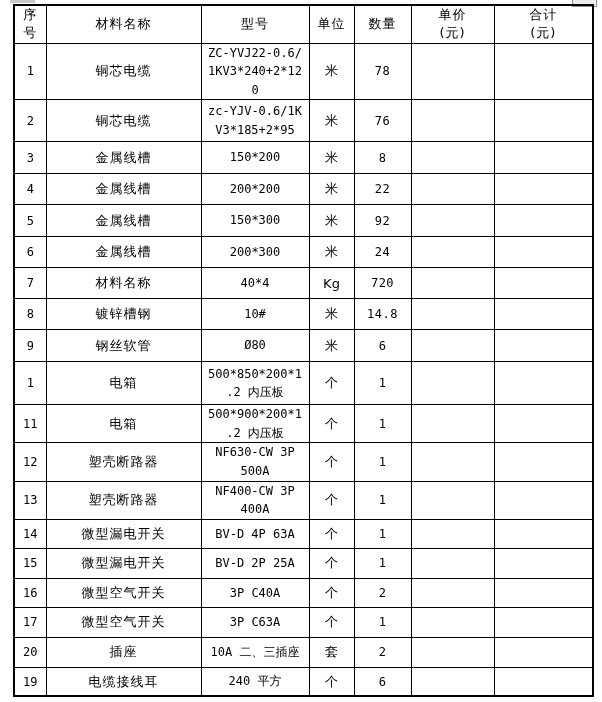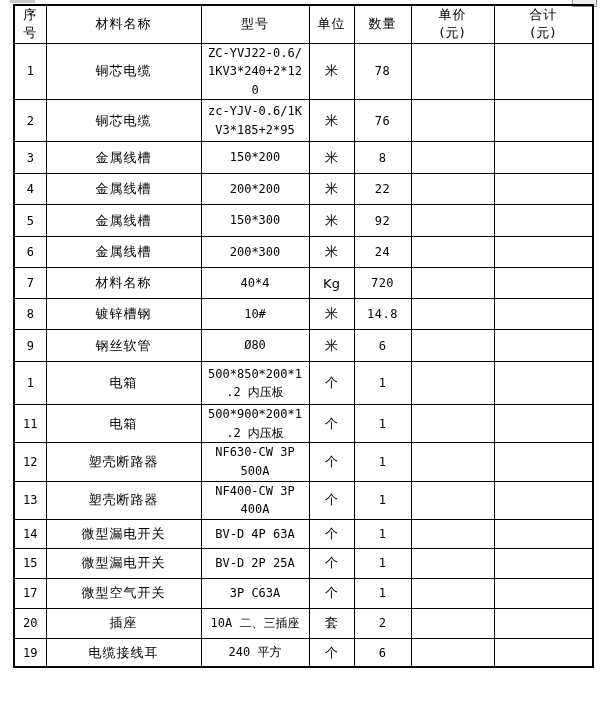--- a/index.html
+++ b/index.html
@@ -247,20 +247,29 @@
         </tr>
         <tr style="height: 30px;">
           <td class="cell-no">15</td>
           <td class="cell-name">微型漏电开关</td>
           <td class="cell-model">BV-D 2P 25A</td>
           <td class="cell-unit">个</td>
           <td class="cell-qty">1</td>
           <td class="cell-price"></td>
           <td class="cell-total"></td>
         </tr>
+        <tr style="height: 29px;">
+          <td class="cell-no">16</td>
+          <td class="cell-name">微型空气开关</td>
+          <td class="cell-model">3P C40A</td>
+          <td class="cell-unit">个</td>
+          <td class="cell-qty">2</td>
+          <td class="cell-price"></td>
+          <td class="cell-total"></td>
+        </tr>
         <tr style="height: 30px;">
           <td class="cell-no">17</td>
           <td class="cell-name">微型空气开关</td>
           <td class="cell-model">3P C63A</td>
           <td class="cell-unit">个</td>
           <td class="cell-qty">1</td>
           <td class="cell-price"></td>
           <td class="cell-total"></td>
         </tr>
         <tr style="height: 30px;">

